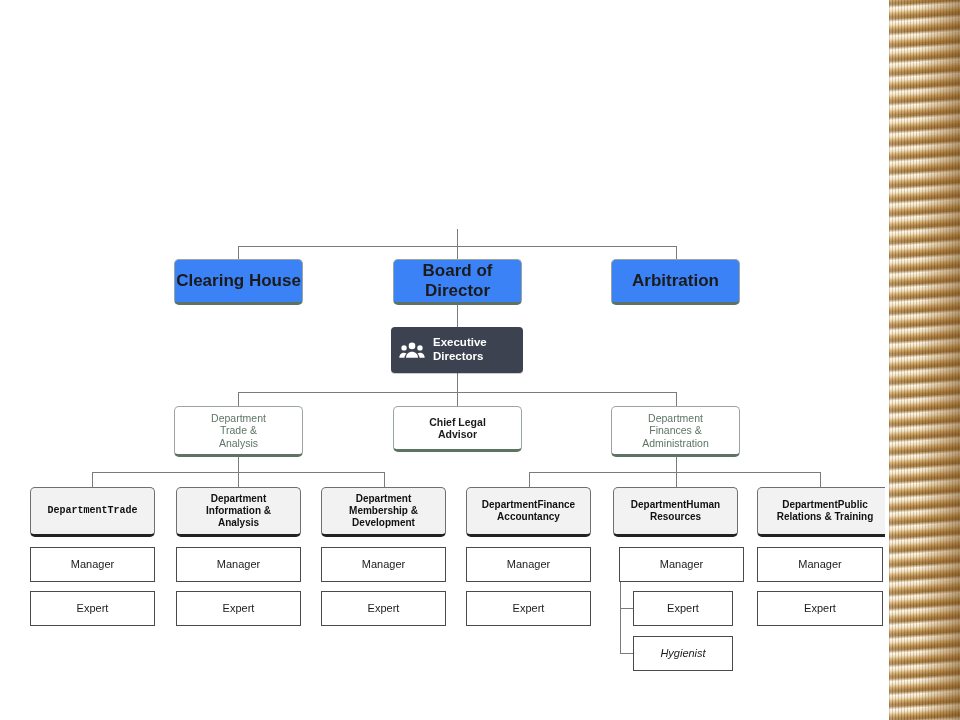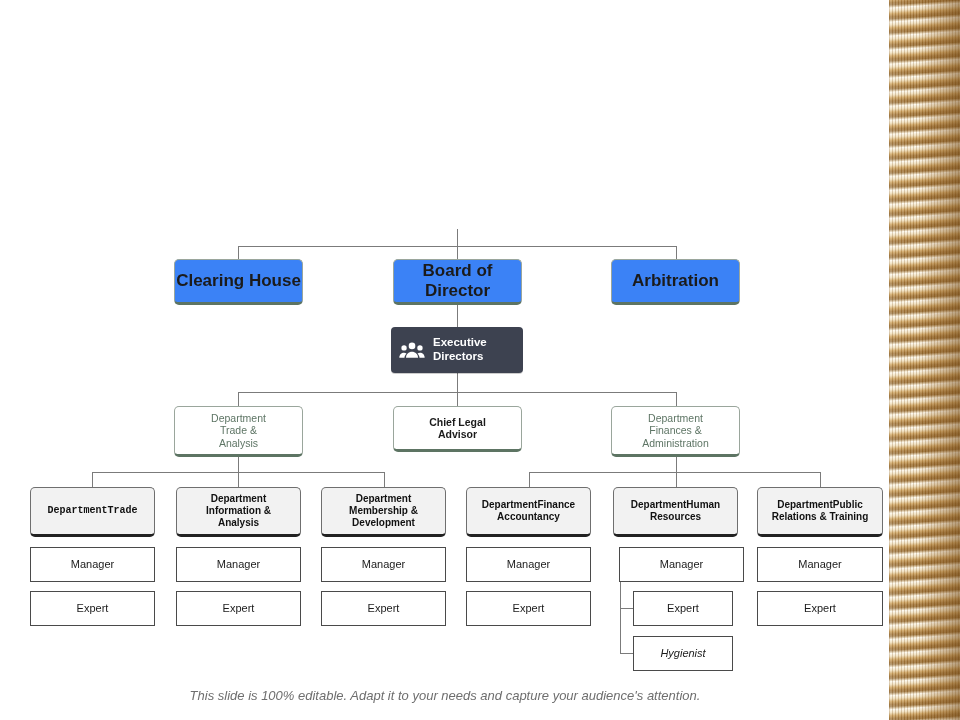--- a/index.html
+++ b/index.html
@@ -320,21 +320,21 @@
     <div class="node node-gray" style="left:613px; top:487px; width:125px; height:50px;">
       <span>DepartmentHuman
 Resources</span>
     </div>
 
     <div class="node node-gray" style="left:466px; top:487px; width:125px; height:50px;">
       <span>DepartmentFinance
 Accountancy</span>
     </div>
 
-    <div class="node node-gray" style="left:757px; top:487px; width:126px; height:50px;">
+    <div class="node node-gray" style="left:757px; top:487px; width:136px; height:50px;">
       <span>DepartmentPublic
 Relations &amp; Training</span>
     </div>
 
     <div class="node node-leaf" style="left:30px; top:547px; width:125px; height:35px;">
       <span>Manager</span>
     </div>
 
     <div class="node node-leaf" style="left:176px; top:547px; width:125px; height:35px;">
       <span>Manager</span>
@@ -377,21 +377,20 @@
     </div>
 
     <div class="node node-leaf" style="left:757px; top:591px; width:126px; height:35px;">
       <span>Expert</span>
     </div>
 
     <div class="node node-leaf" style="left:633px; top:636px; width:100px; height:35px;font-style:italic;">
       <span>Hygienist</span>
     </div>
 
-    <div id="footer-note">This slide is 100% editable. Adapt it to your needs and capture your audience's attention.</div>
 
   </div>
 
   <div id="coin-strip">
     <div class="coins"></div>
     <div class="ridges"></div>
     <div class="shade"></div>
     <div class="edge-left"></div>
   </div>
 

